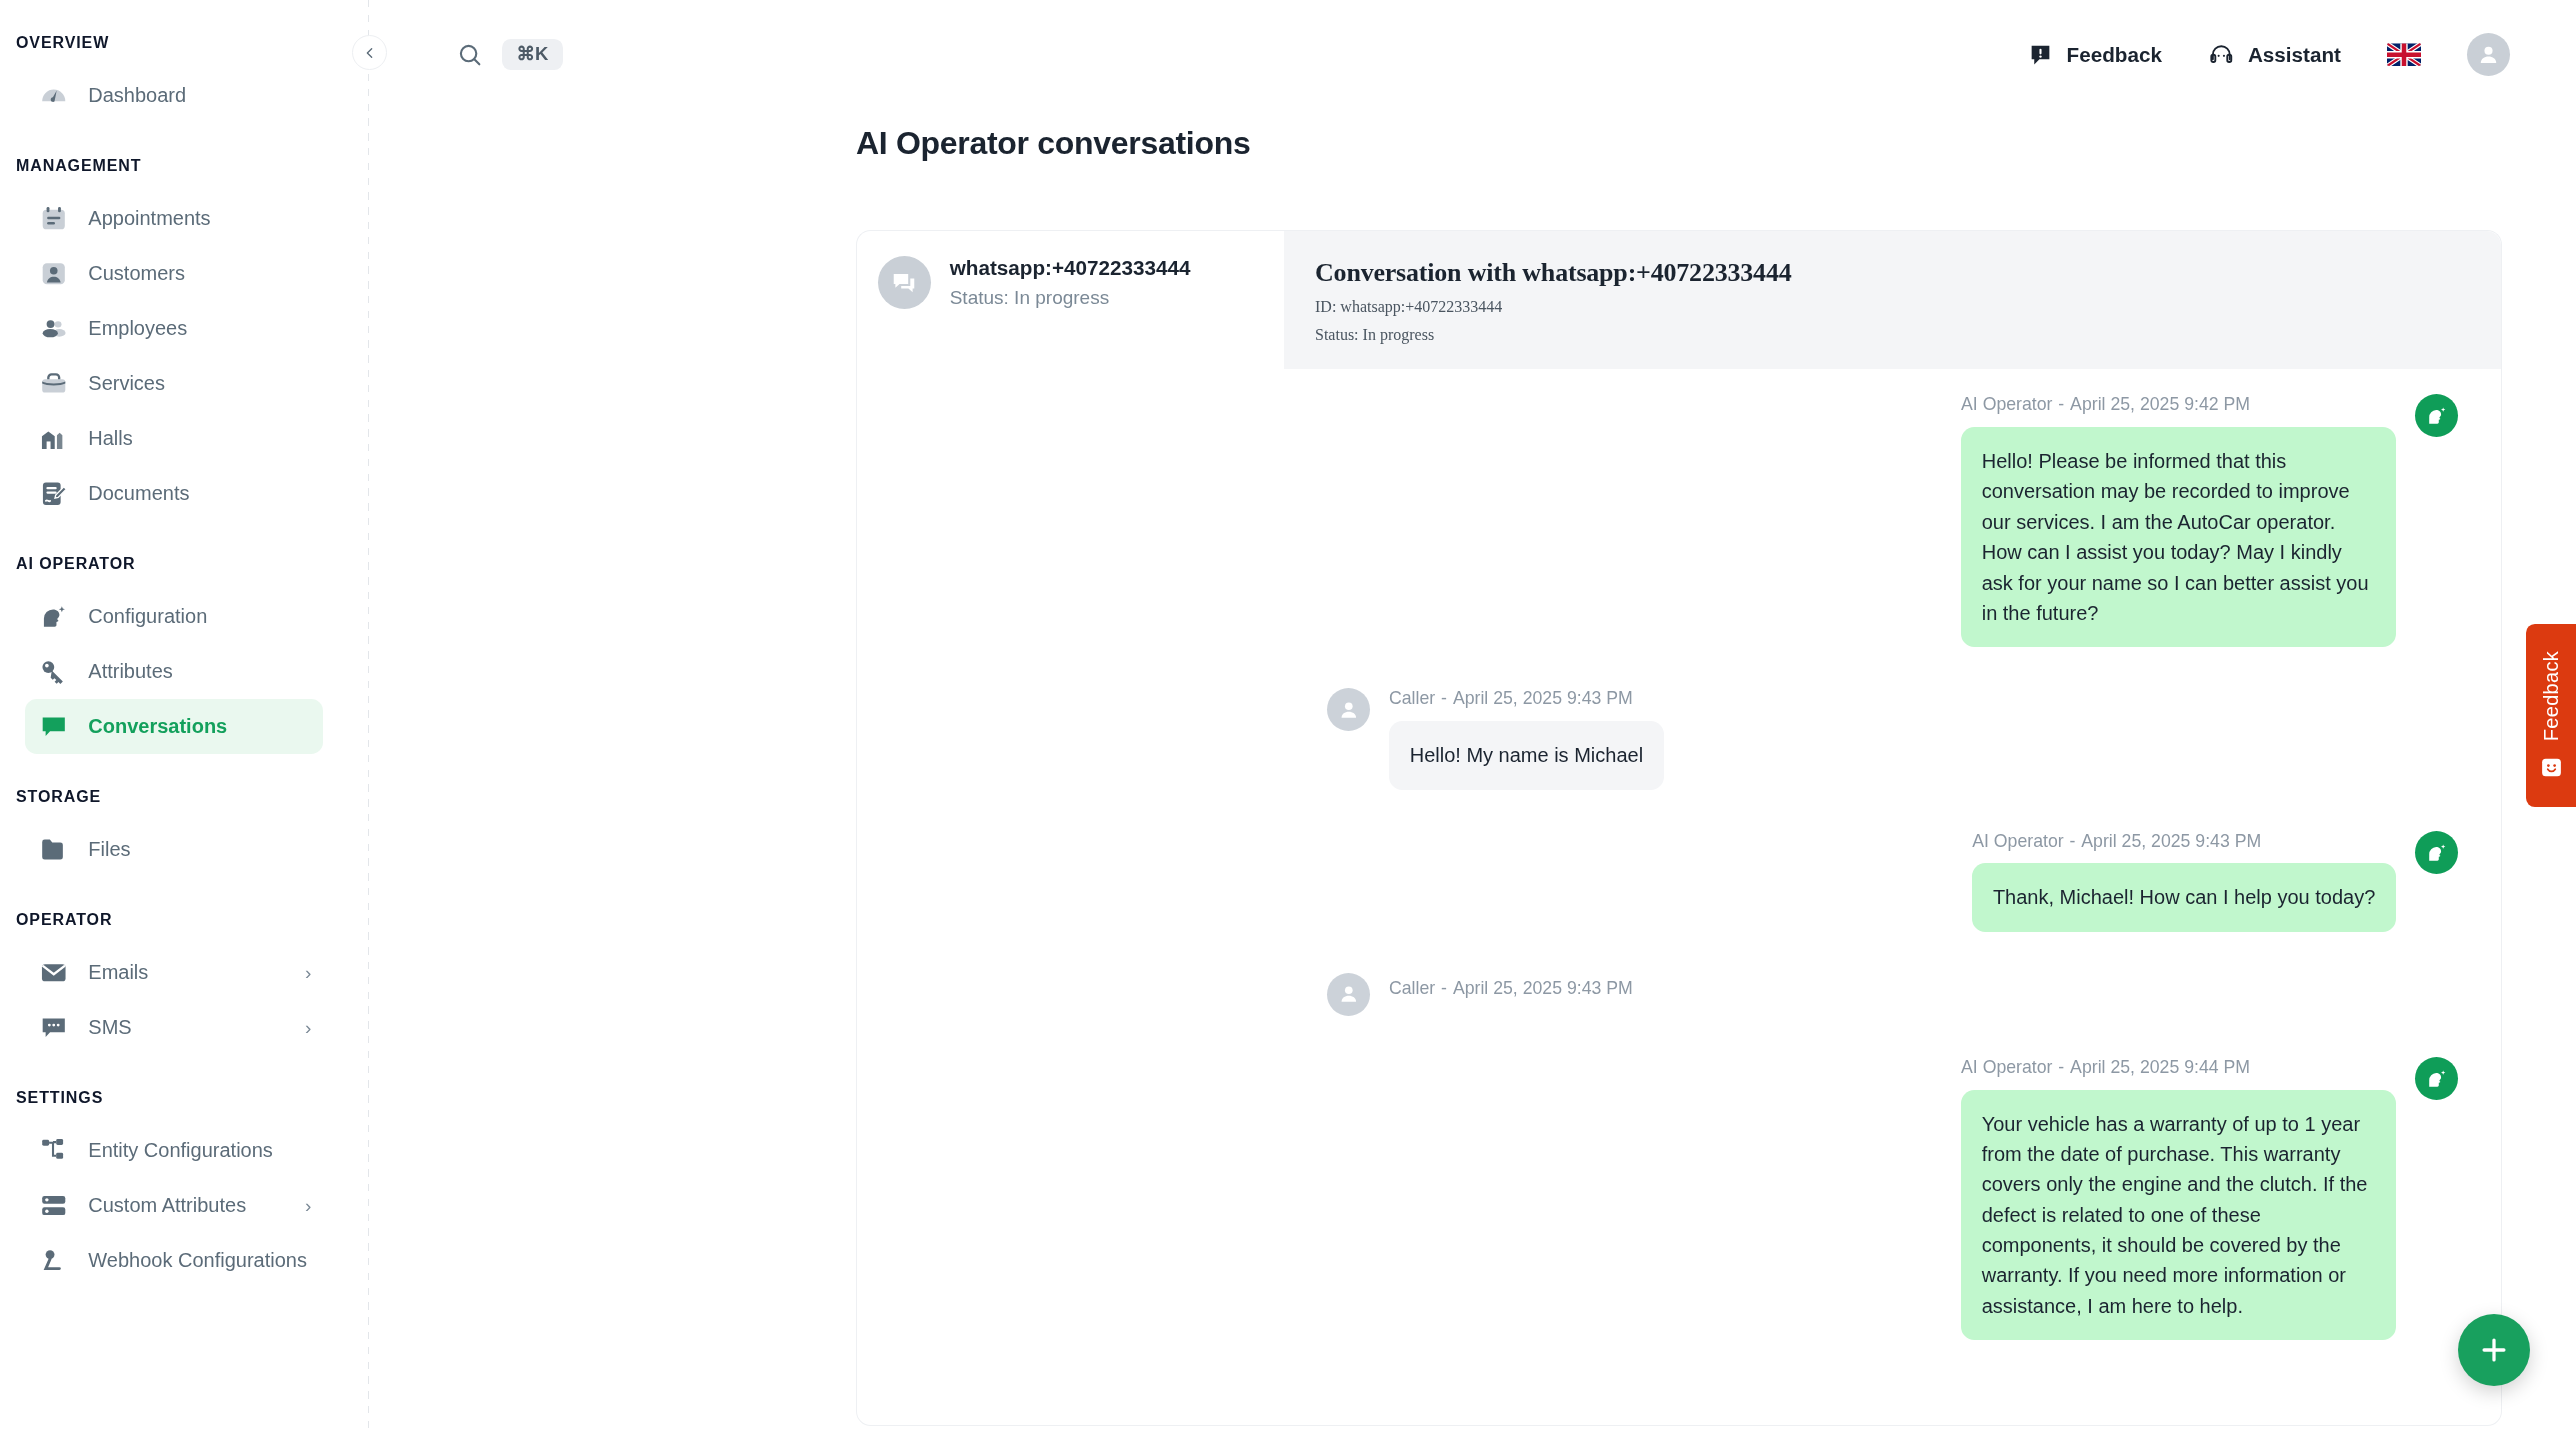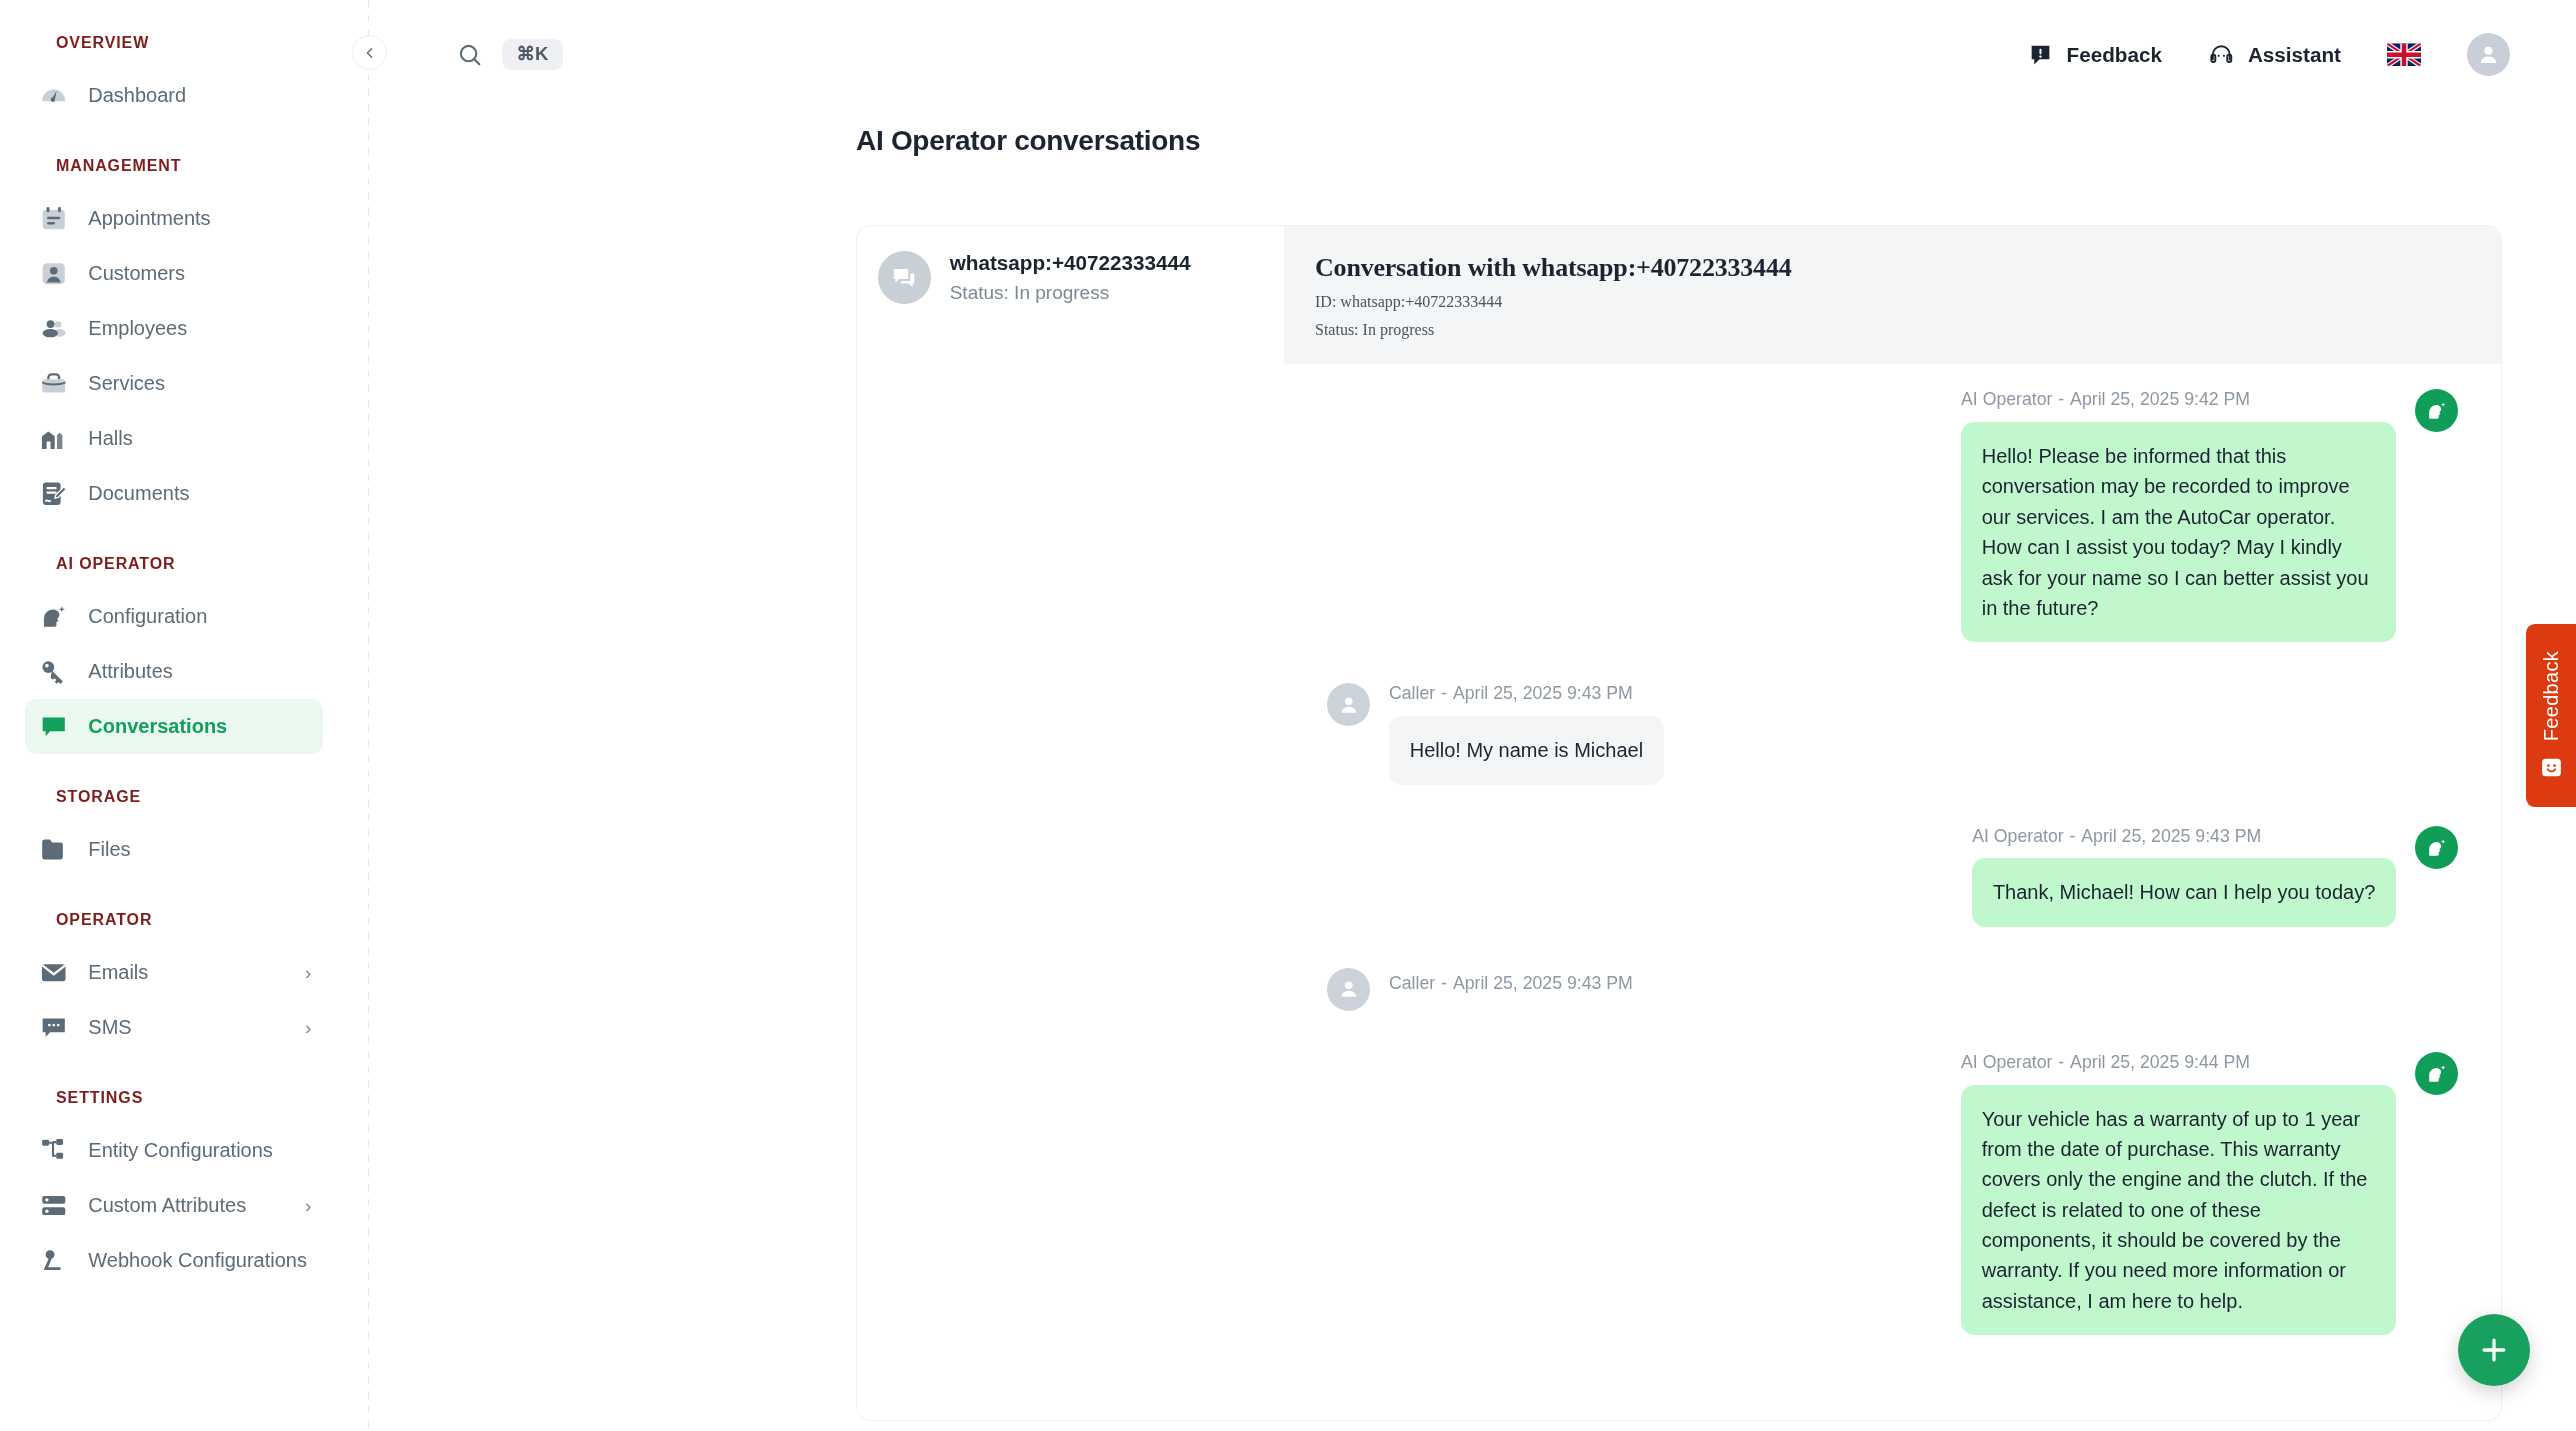--- a/index.html
+++ b/index.html
@@ -26,22 +26,22 @@
   .brand { display: flex; align-items: center; gap: 16px; padding: 29.5px 0 0 38px; height: 81px; }
   .brand-logo {
     width: 46px; height: 46px; border-radius: 12.5px;
     background: #18b35f;
     display: flex; align-items: center; justify-content: center;
     flex: 0 0 46px;
   }
   .brand-name { font-size: 31px; font-weight: 700; color: #10694a; letter-spacing: -0.4px; white-space: nowrap; }
 
   .nav-section-label {
-    font-size: 16px; font-weight: 700; color: #7f1d1d;
-    letter-spacing: 0.9px; padding: 0 0 0 56px; margin-top: 34px; margin-bottom: 16px;
+    font-size: 16px; font-weight: 700; color: #0f172a;
+    letter-spacing: 0.9px; padding: 0 0 0 16px; margin-top: 34px; margin-bottom: 16px;
   }
   .nav-item {
     display: flex; align-items: center; gap: 19px;
     height: 55px; margin: 0 46px 0 25px; padding-left: 13.3px;
     border-radius: 11.8px; cursor: pointer; position: relative;
   }
   .nav-item.active { background: #eaf8ef; }
   .nav-label { font-size: 20px; color: #5b6b78; white-space: nowrap; }
   .nav-item.active .nav-label { color: #13a05c; font-weight: 600; }
   .nav-icon { width: 31px; height: 31px; flex: 0 0 31px; display: flex; align-items: center; justify-content: center; }
@@ -69,21 +69,21 @@
   }
   .top-right { margin-left: auto; display: flex; align-items: center; gap: 46px; }
   .top-action { display: flex; align-items: center; gap: 13.3px; cursor: pointer; }
   .top-action-label { font-size: 20.7px; font-weight: 600; color: #1b2430; white-space: nowrap; }
   .flag { width: 34px; height: 23.6px; border-radius: 2.2px; overflow: hidden; cursor: pointer; }
   .avatar-top {
     width: 43px; height: 43px; border-radius: 50%; background: #c9cfd6;
     display: flex; align-items: center; justify-content: center; cursor: pointer;
   }
 
-  .page-title { font-size: 28px; font-weight: 700; color: #1b2430; padding: 16px 0 0 487px; letter-spacing: -0.3px; }
+  .page-title { font-size: 32px; font-weight: 700; color: #1b2430; padding: 16px 0 0 487px; letter-spacing: -0.3px; }
 
   .content { display: flex; margin: 68px 74px 0 487px; }
 
   .conv-list {
     width: 428px; flex: 0 0 428px; background: #ffffff;
     border-radius: 14.8px 0 0 14.8px; border: 0.7px solid #eef0f3; border-right: none;
     padding: 25px 20.7px; min-height: 1166px;
   }
   .conv-item { display: flex; align-items: center; gap: 19px; cursor: pointer; }
   .conv-avatar {

